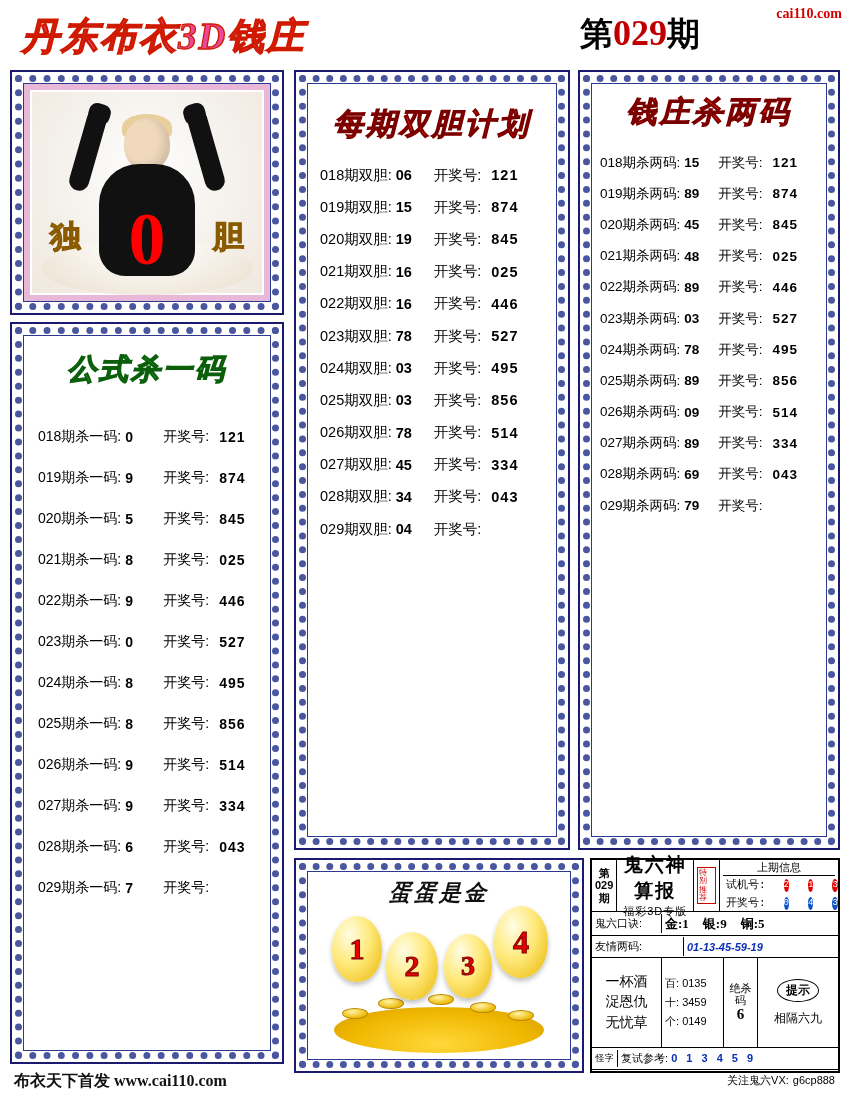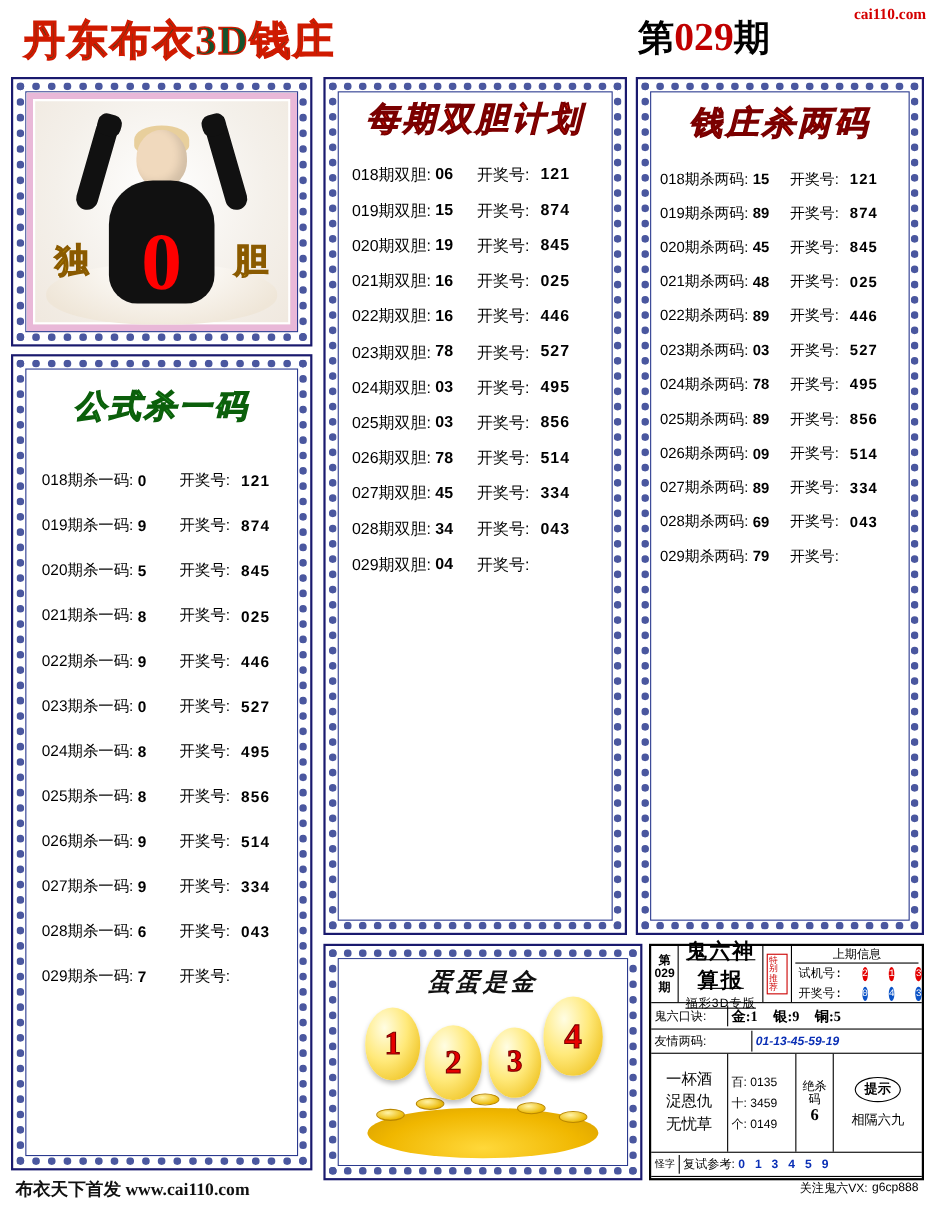--- a/index.html
+++ b/index.html
@@ -16,22 +16,22 @@
     position: relative;
   }
 
   
   .header {
     position: absolute; left:0; top:0; width:850px; height:66px;
   }
   .brand {
     position:absolute; left:22px; top:12px;
     font-family: "Liberation Serif", serif;
-    font-size: 37px; font-weight:bold; 
-    color:#14532d;
+    font-size: 37px; font-weight:bold; font-style: italic;
+    color:#ec4899;
     -webkit-text-stroke: 1.3px #d01a00;
     letter-spacing: 2px;
     white-space:nowrap;
   }
   .issue {
     position:absolute; right:150px; top:12px;
     font-size: 33px; font-weight:bold; color:#000;
     font-family:"Liberation Serif", serif;
     white-space:nowrap;
   }
@@ -164,21 +164,21 @@
   .cn-right { right:26px; }
 
   
   #left-list { left:10px; top:322px; width:274px; height:742px; }
   #left-list .ptitle { margin-top:14px; }
   #left-list .rows { padding: 26px 0 0 14px; }
   #left-list .row { padding: 11.5px 0; font-size:14px; }
 
   
   #mid-panel { left:294px; top:70px; width:276px; height:780px; }
-  #mid-panel .ptitle { margin-top:4px; }
+  #mid-panel .ptitle { margin-top:20px; }
   #mid-panel .rows { padding: 14px 0 0 12px; }
 
   
   #right-panel { left:578px; top:70px; width:262px; height:780px; }
   #right-panel .ptitle { margin-top:8px; }
   #right-panel .rows { padding: 14px 0 0 8px; }
   #right-panel .row { font-size:13.5px; }
   #right-panel .row .mid { margin-left:8px; }
 
   
@@ -560,21 +560,21 @@
   </div>
 
   <div id="info-box">
 
     <div class="ib-row" style="height:52px;">
       <div class="ib-cell ib-issue vline">
         <span>第</span>
         <span>029</span>
         <span>期</span>
       </div>
-      <div class="ib-cell vline" style="width:104px; display:flex; flex-direction:column; justify-content:center;text-decoration:underline;">
+      <div class="ib-cell vline" style="width:104px; display:flex; flex-direction:column; justify-content:center;">
         <div class="ib-title-cn">鬼六神算报</div>
         <div class="ib-sub">福彩3D专版</div>
       </div>
       <div class="ib-cell vline" style="width:26px; display:flex; align-items:center; justify-content:center;">
         <div class="ib-stamp">特别推荐</div>
       </div>
       <div class="ib-cell ib-right-head" style="display:flex; flex-direction:column; justify-content:center;">
         <div style="text-align:center; border-bottom:1px solid #000;">上期信息</div>
         <div class="ib-line">
           <span>试机号:</span>

